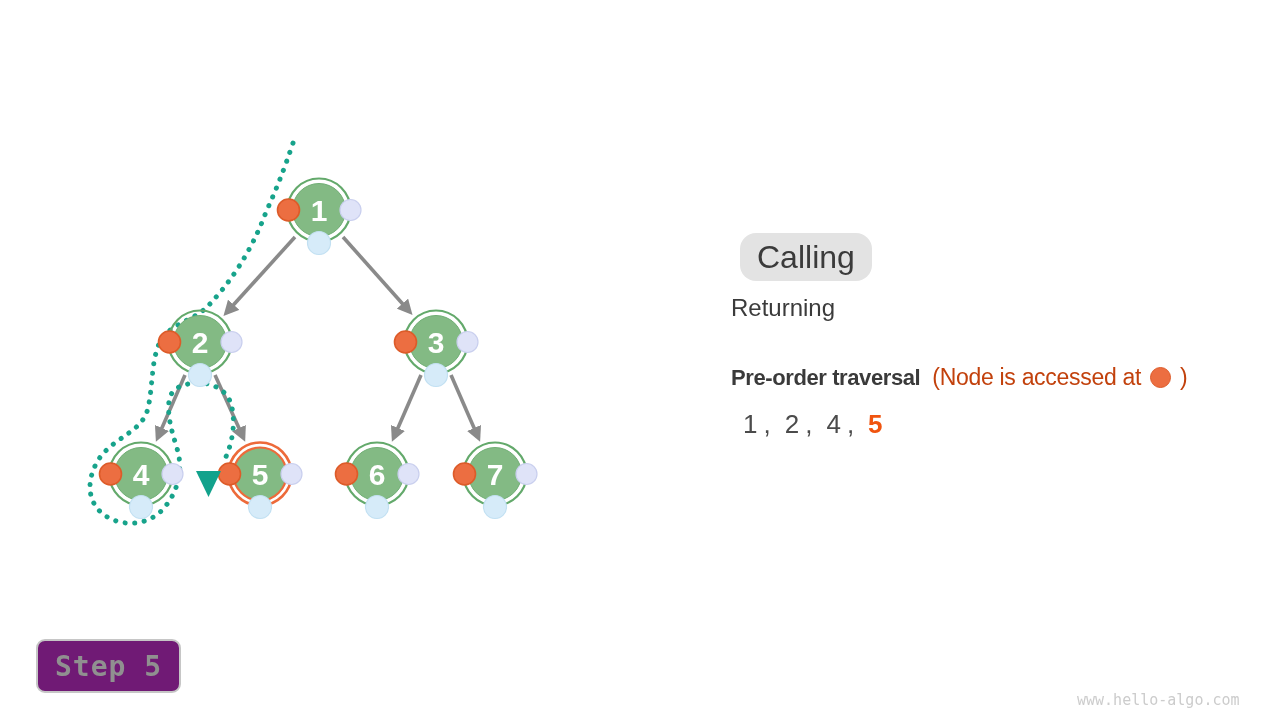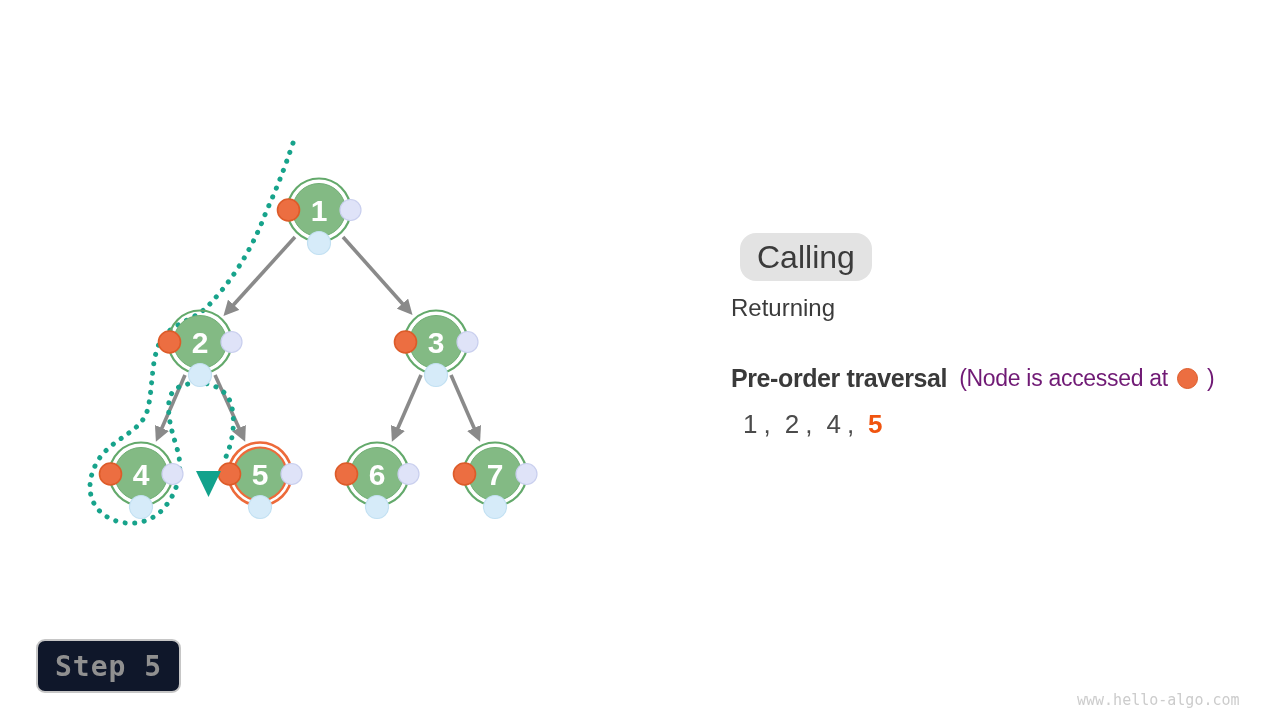--- a/index.html
+++ b/index.html
@@ -26,35 +26,35 @@
   .dot-bottom { fill:#d6ebf9; stroke:#c2e0f2; stroke-width:1.2; }
 
   
   .badge-calling { position:absolute; left:715px; top:233px; height:48px;
                    background:#e3e3e3; border-radius:16px; padding:0 17px;
                    display:flex; align-items:center; font-size:32px; color:#3b3b3b;margin-left:25px; }
   .label-returning { position:absolute; left:731px; top:294px; font-size:24px; color:#3b3b3b;text-align:center; }
 
   .traversal-row { position:absolute; left:731px; top:364px; display:flex;
                    align-items:center; gap:12px; white-space:nowrap; }
-  .traversal-title { font-size:25px; font-weight:bold; color:#3a3a3a; letter-spacing:-0.4px; }
-  .traversal-note  { font-size:23px; color:#701a75; letter-spacing:-0.3px;
+  .traversal-title { font-size:22px; font-weight:bold; color:#3a3a3a; letter-spacing:-0.4px; }
+  .traversal-note  { font-size:23px; color:#c2410c; letter-spacing:-0.3px;
                      display:flex; align-items:center; gap:9px; }
   .legend-dot { display:inline-block; width:21px; height:21px; border-radius:50%;
                 background:#ec6e41; border:1.5px solid #dd5b29; }
 
   .sequence-row { position:absolute; left:743px; top:409px; display:flex;
                   align-items:baseline; font-size:26px; color:#4b4b4b; }
   .sequence-row .num { display:inline-block; }
   .sequence-row .sep { display:inline-block; margin:0 14px 0 6px; color:#4b4b4b; }
   .sequence-row .current { color:#f0540f; font-weight:bold; }
 
   
   .step-box { position:absolute; left:36px; top:639px; width:145px; height:54px;
-              background:#0f172a; border:2px solid #c6c6c6; border-radius:9px;
+              background:#701a75; border:2px solid #c6c6c6; border-radius:9px;
               display:flex; align-items:center; justify-content:center;
               font-family:"DejaVu Sans Mono", monospace; font-weight:bold;
               font-size:28px; color:#909090; letter-spacing:1px; }
 
   
   .watermark { position:absolute; left:1077px; top:678px;
                font-family:"DejaVu Sans Mono", monospace; font-size:15px;
                color:#cccccc;margin-top:13px; }
 </style>
 </head>

